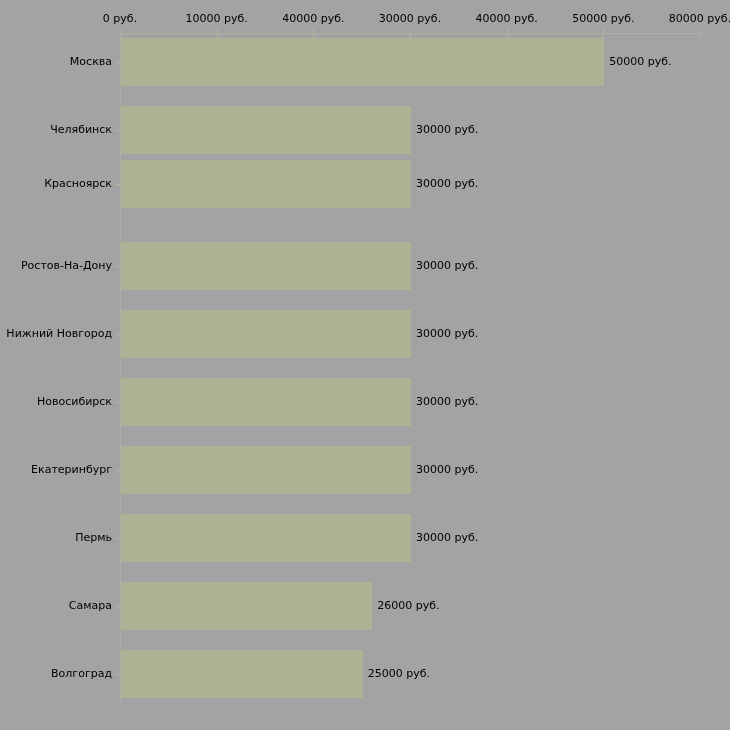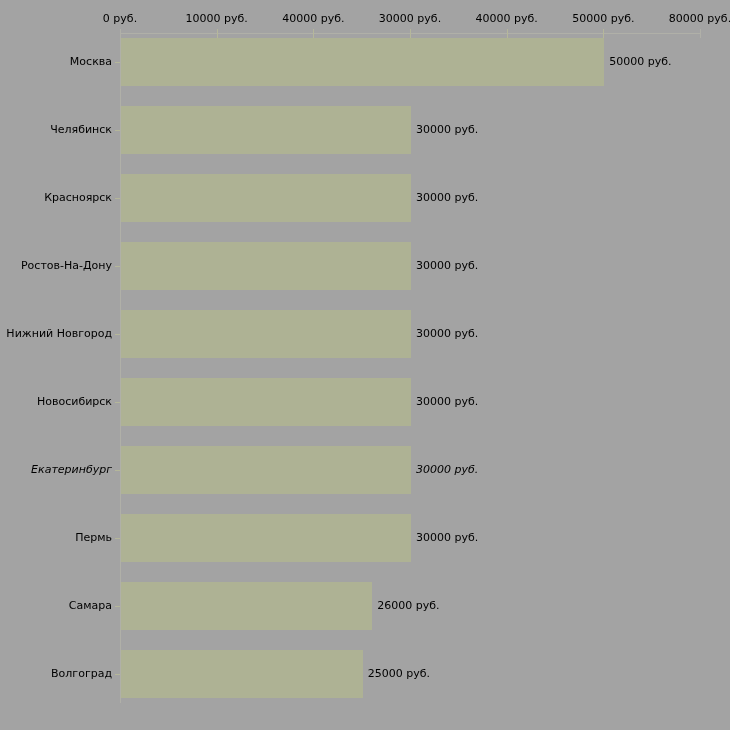--- a/index.html
+++ b/index.html
@@ -128,21 +128,21 @@
         <div class="val-label" style="left: 609.333px; top: 17px;">50000 руб.</div>
       </div>
       <div class="row" style="top: 106px; height: 48px;">
         <div class="cat-label-wrap" style="top: 17px;">
           <div class="cat-label">Челябинск</div>
         </div>
         <div class="cat-tick" style="top: 24px;"></div>
         <div class="bar" title="Челябинск: 30000 руб." style="width: 290px; background: rgb(174, 178, 148);"></div>
         <div class="val-label" style="left: 416px; top: 17px;">30000 руб.</div>
       </div>
-      <div class="row" style="top: 174px; height: 48px;">
+      <div class="row" style="top: 160px; height: 48px;">
         <div class="cat-label-wrap" style="top: 17px;">
           <div class="cat-label">Красноярск</div>
         </div>
         <div class="cat-tick" style="top: 24px;"></div>
         <div class="bar" title="Красноярск: 30000 руб." style="width: 290px; background: rgb(174, 178, 148);"></div>
         <div class="val-label" style="left: 416px; top: 17px;">30000 руб.</div>
       </div>
       <div class="row" style="top: 242px; height: 48px;">
         <div class="cat-label-wrap" style="top: 17px;">
           <div class="cat-label">Ростов-На-Дону</div>
@@ -160,21 +160,21 @@
         <div class="val-label" style="left: 416px; top: 17px;">30000 руб.</div>
       </div>
       <div class="row" style="top: 378px; height: 48px; padding-left: 10px;">
         <div class="cat-label-wrap" style="top: 17px;">
           <div class="cat-label">Новосибирск</div>
         </div>
         <div class="cat-tick" style="top: 24px;"></div>
         <div class="bar" title="Новосибирск: 30000 руб." style="width: 290px; background: rgb(174, 178, 148);"></div>
         <div class="val-label" style="left: 416px; top: 17px;">30000 руб.</div>
       </div>
-      <div class="row" style="top: 446px; height: 48px; font-style: italic;">
+      <div class="row" style="top: 446px; height: 48px;">
         <div class="cat-label-wrap" style="top: 17px;">
           <div class="cat-label">Екатеринбург</div>
         </div>
         <div class="cat-tick" style="top: 24px;"></div>
         <div class="bar" title="Екатеринбург: 30000 руб." style="width: 290px; background: rgb(174, 178, 148);"></div>
         <div class="val-label" style="left: 416px; top: 17px;">30000 руб.</div>
       </div>
       <div class="row" style="top: 514px; height: 48px;">
         <div class="cat-label-wrap" style="top: 17px;">
           <div class="cat-label">Пермь</div>

